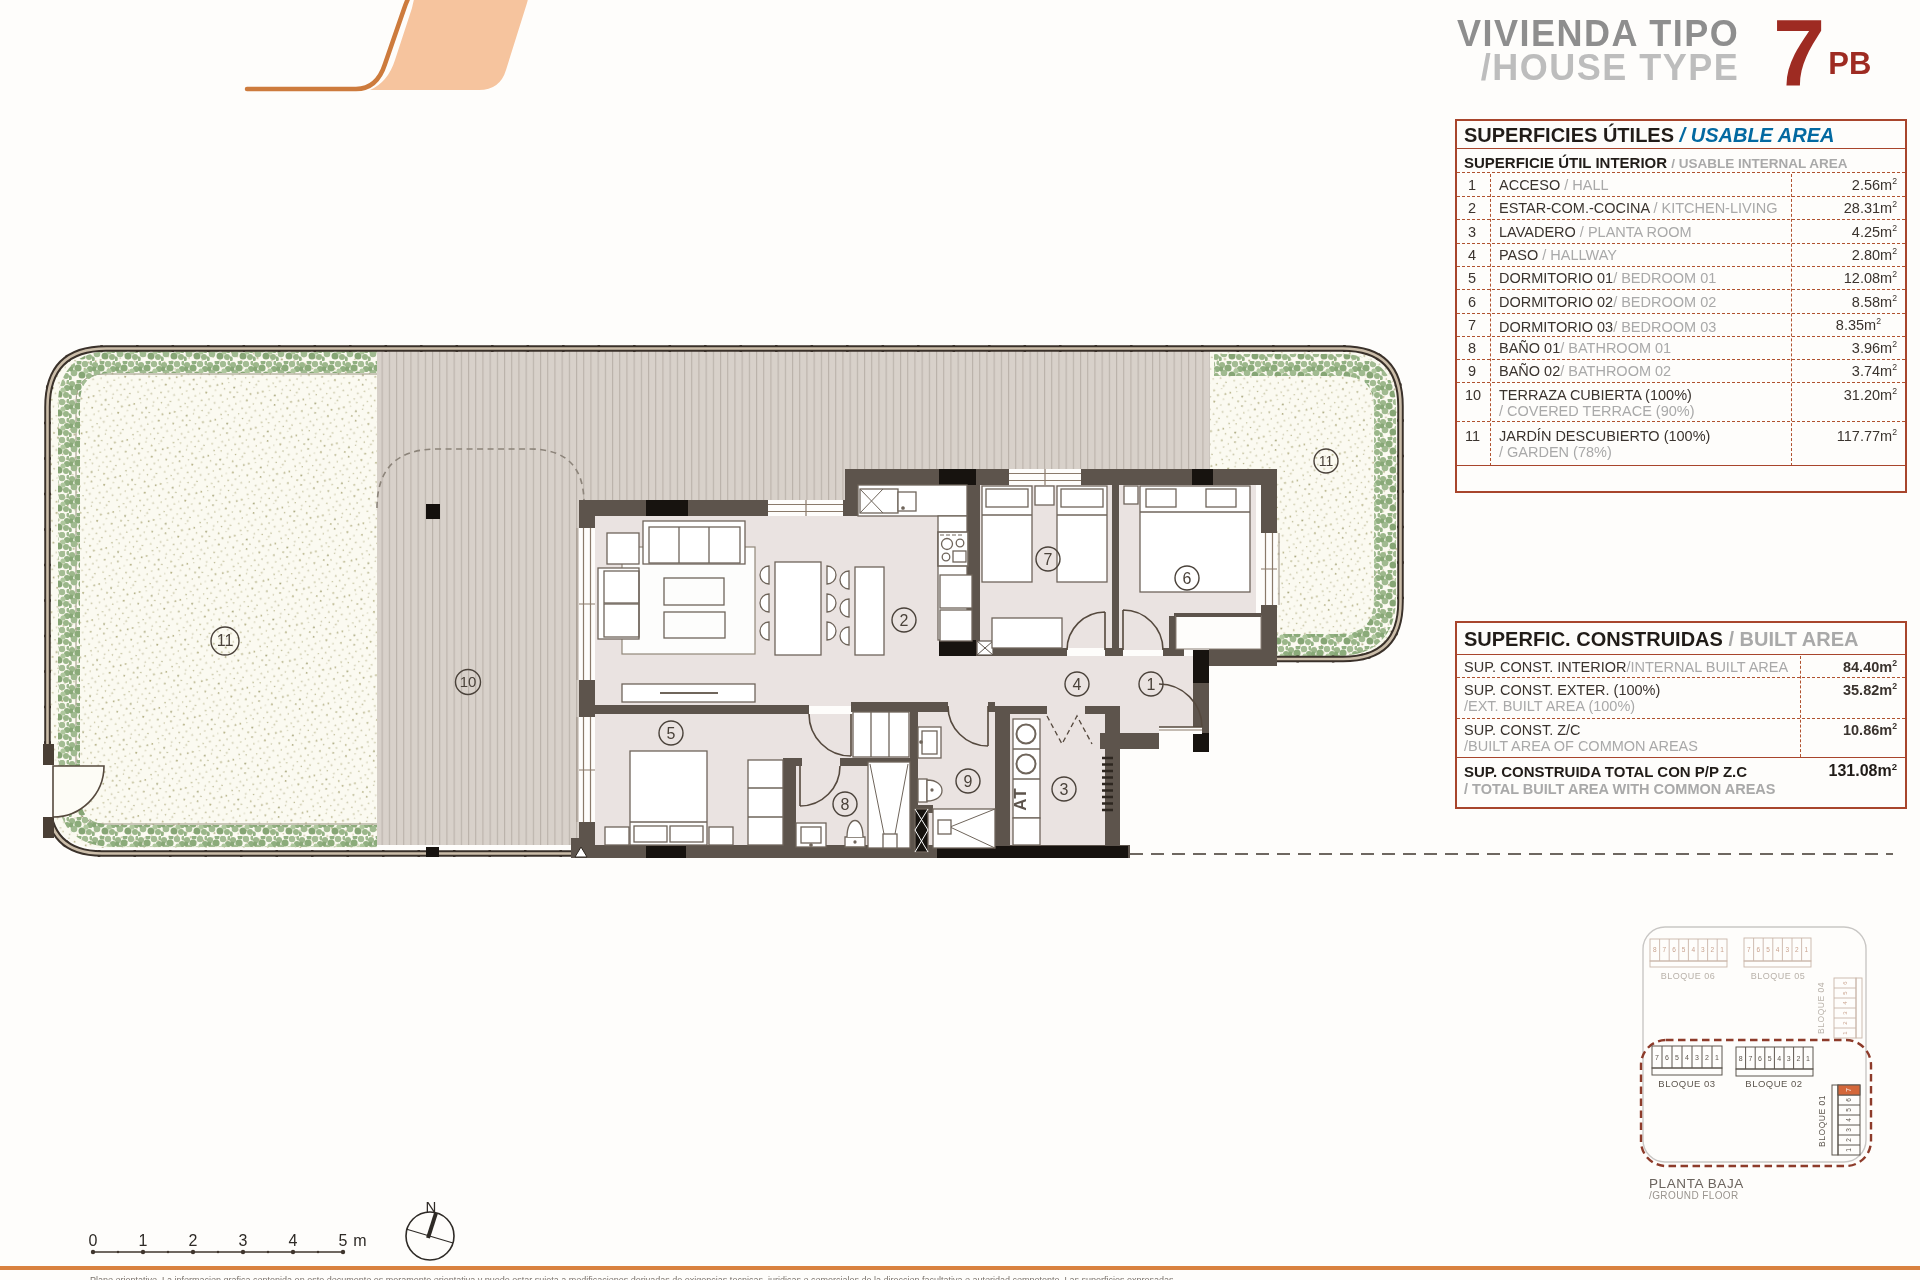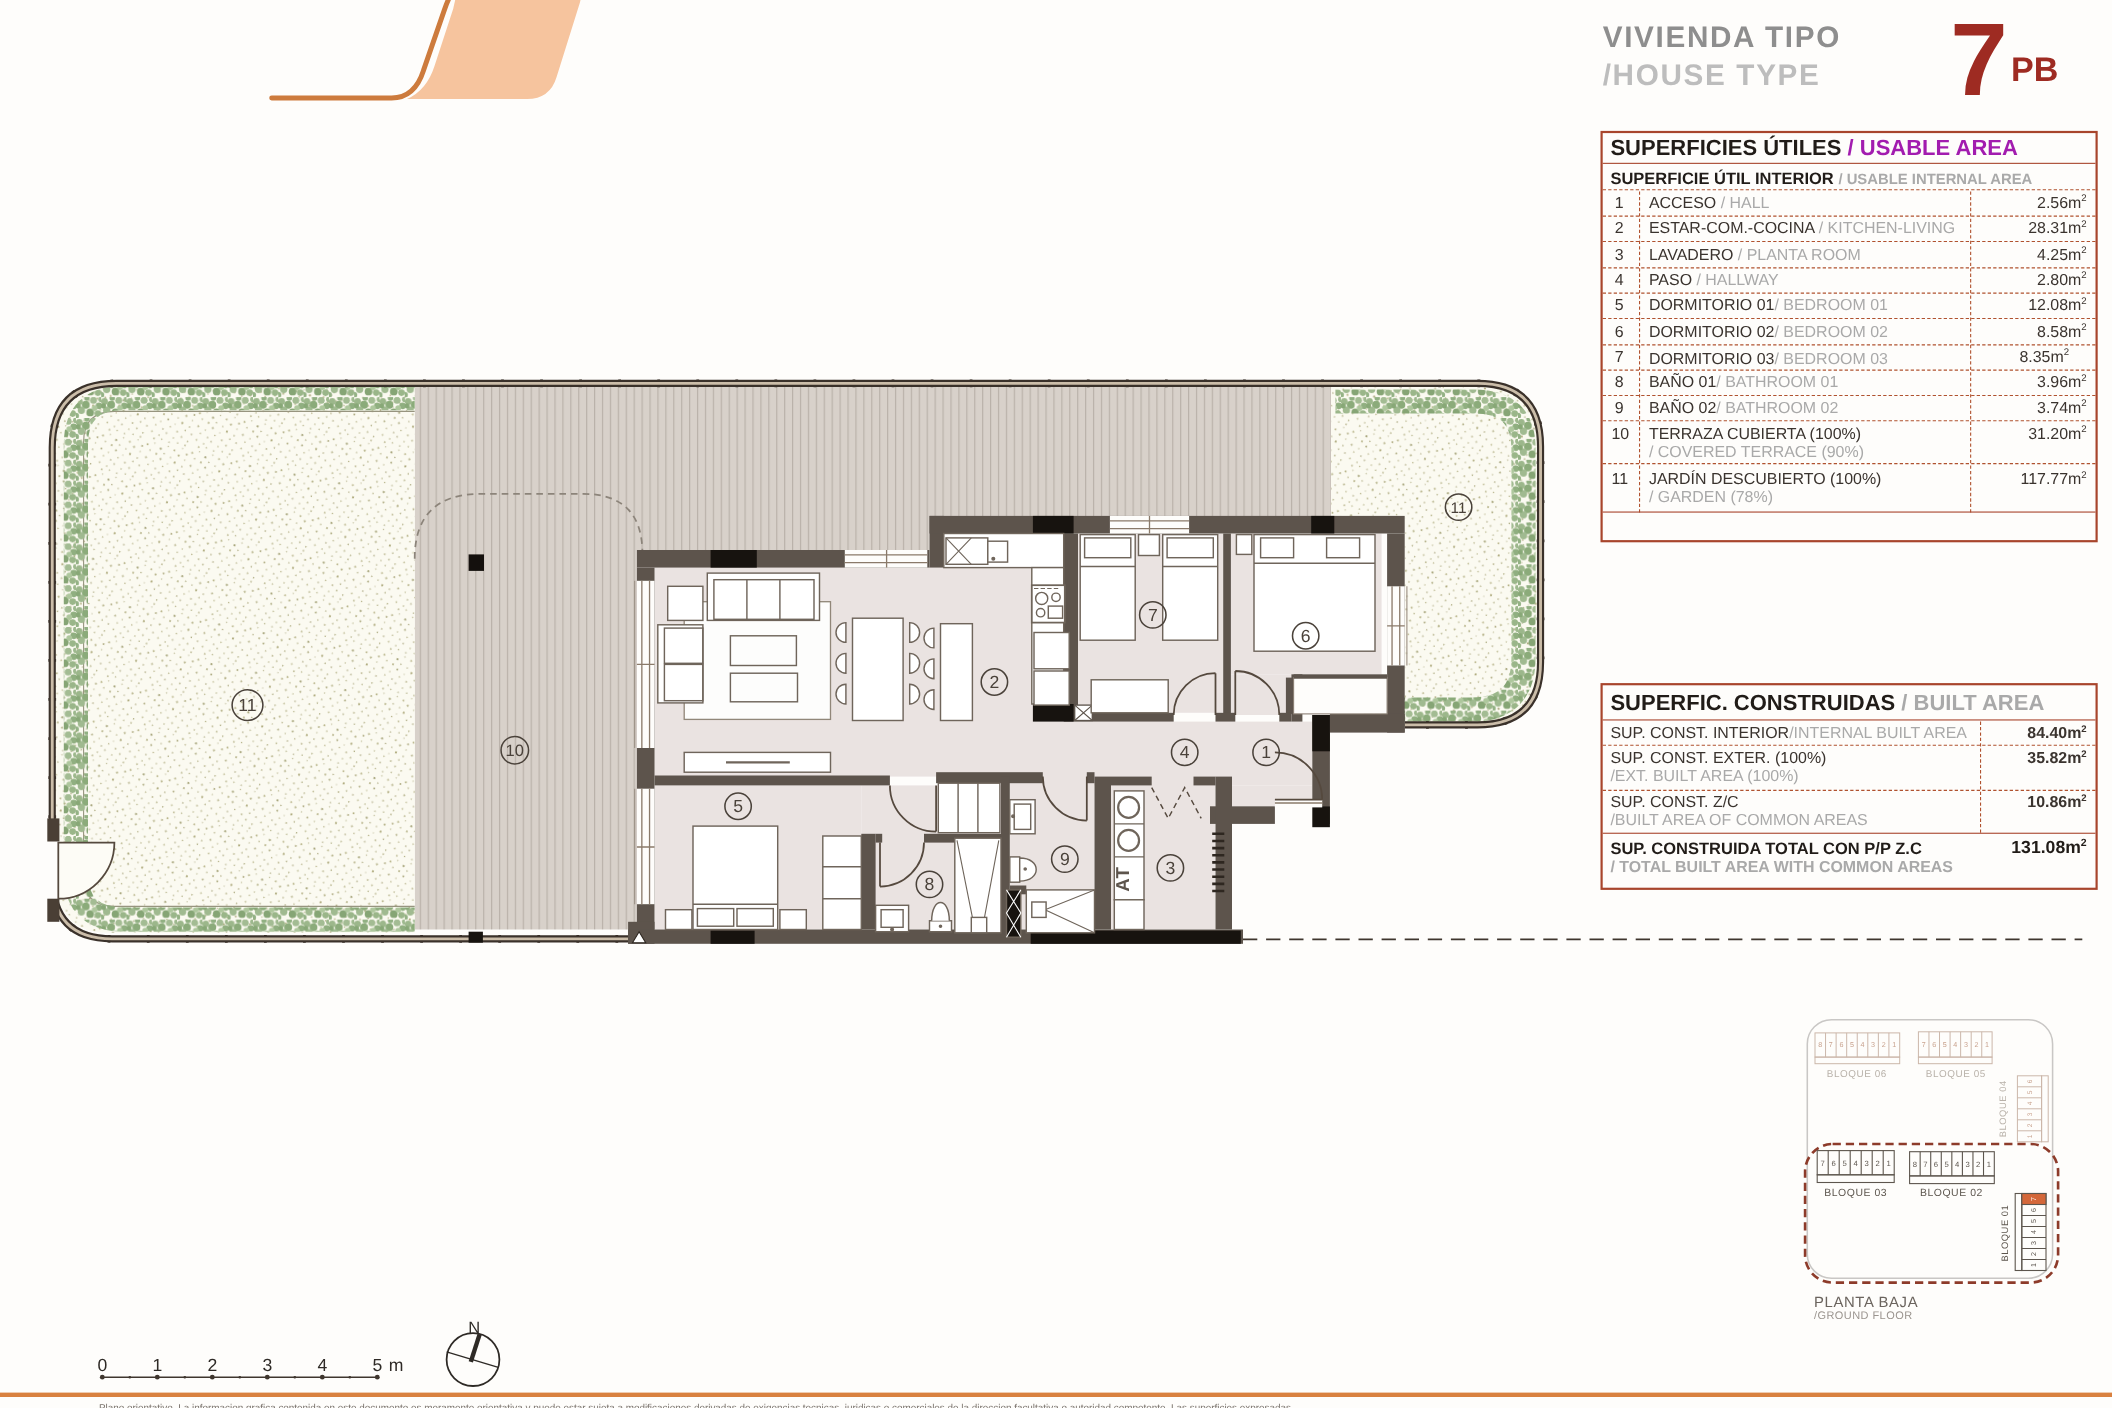--- a/index.html
+++ b/index.html
@@ -13,27 +13,27 @@
   sup{font-size:60%;vertical-align:super;line-height:0;}
 </style>
 </head>
 <body>
 
 <svg class="abs" style="left:0;top:0" width="560" height="120" viewBox="0 0 560 120">
   <path d="M 418 -14 L 516 -14 Q 532 -14 527 3 L 506 70 Q 500 90 479 90 L 370 90 Q 388 82 395 60 L 412 8 Q 415 -6 418 -14 Z" fill="#f6c49e"></path>
   <path d="M 247 89 L 356 89 Q 377 89 385 64 L 404 9 Q 409 -6 416 -14" fill="none" stroke="#cd7b3d" stroke-width="4.5" stroke-linecap="round"></path>
 </svg>
 
-<div class="abs" style="left:1457px;top:17px;font-size:27px;font-weight:bold;letter-spacing:1.5px;color:#8e8e8e;line-height:34px;">VIVIENDA TIPO<br><span style="color:#bdbdbd;">/HOUSE TYPE</span></div>
+<div class="abs" style="left:1457px;top:17px;font-size:36px;font-weight:bold;letter-spacing:1.5px;color:#8e8e8e;line-height:34px;text-align:right;">VIVIENDA TIPO<br><span style="color:#bdbdbd;">/HOUSE TYPE</span></div>
 
 <div class="abs" style="left:1773px;top:0px;color:#9e2b22;"><span style="font-size:94px;font-weight:bold;">7</span><span style="font-size:31px;font-weight:bold;position:relative;top:-12px;left:3px;">PB</span></div>
 
 <div class="tbl" id="t1" style="left:1455px;top:119px;width:448px;height:370px;">
 
-  <div class="row" style="top:0;height:28px;border-bottom:1.5px solid #a8452c;font-weight:bold;padding-top:3px;box-sizing:border-box;"><span style="margin-left:7px;font-size:20px;color:#211c18;">SUPERFICIES ÚTILES <span style="color:#a21caf;">/ USABLE AREA</span></span></div>
+  <div class="row" style="top:0;height:28px;border-bottom:1.5px solid #a8452c;font-weight:bold;padding-top:3px;box-sizing:border-box;"><span style="margin-left:7px;font-size:20px;color:#211c18;">SUPERFICIES ÚTILES <span style="color:#0369a1;font-style:italic;">/ USABLE AREA</span></span></div>
 
   <div class="row dashb" style="top:29.5px;height:22.5px;font-weight:bold;padding-top:3px;box-sizing:border-box;"><span style="margin-left:7px;font-size:15px;color:#211c18;">SUPERFICIE ÚTIL INTERIOR <span style="font-size:13.5px;color:#a9a9a9;">/ USABLE INTERNAL AREA</span></span></div>
 
   <div class="abs" style="left:33px;top:53px;height:292px;border-left:1px dashed #b0522f;"></div>
   <div class="abs" style="left:334px;top:53px;height:292px;border-left:1px dashed #b0522f;"></div>
 
   <div class="row dashb" style="top:52px;height:23px;font-size:14.5px;">
       <span class="abs es" style="left:11px;top:4px;">1</span>
       <span class="abs es" style="left:42px;top:4px;">ACCESO <span class="en">/ HALL</span></span>
       <span class="abs es" style="right:8px;top:4px;">2.56m<sup>2</sup></span>

